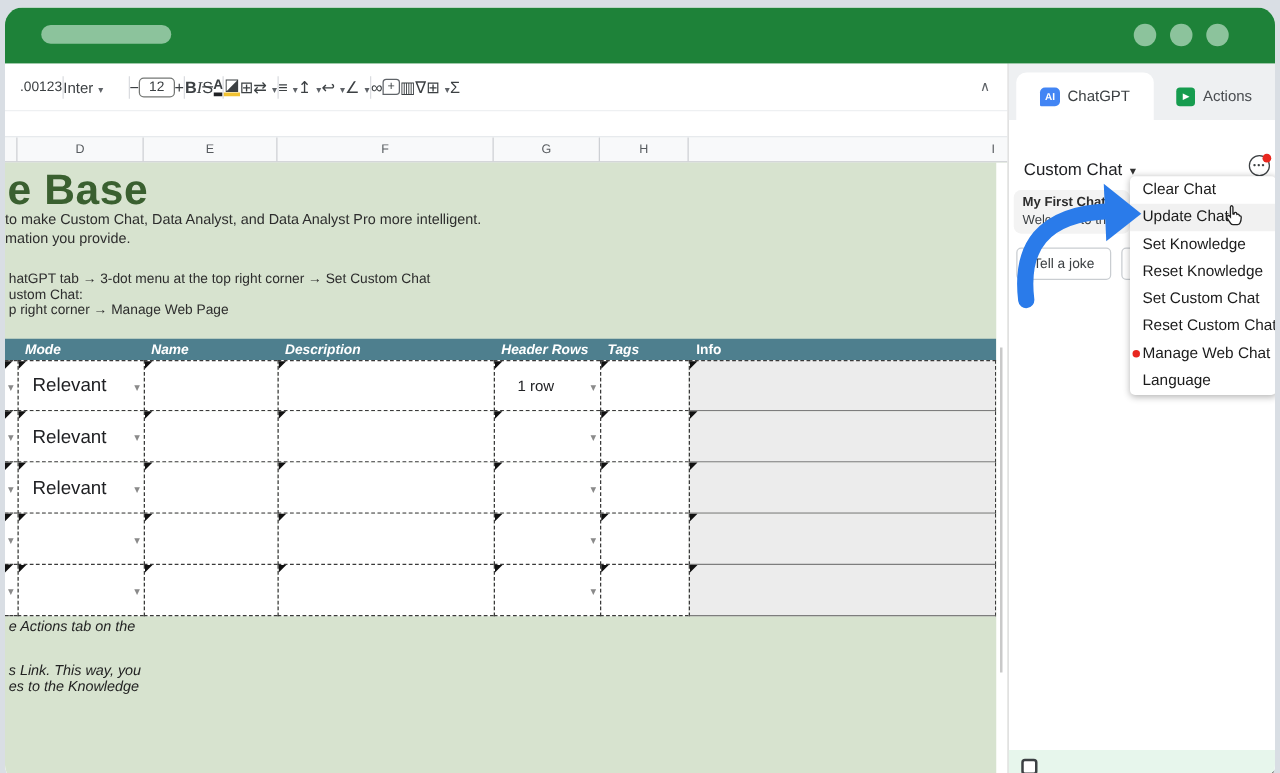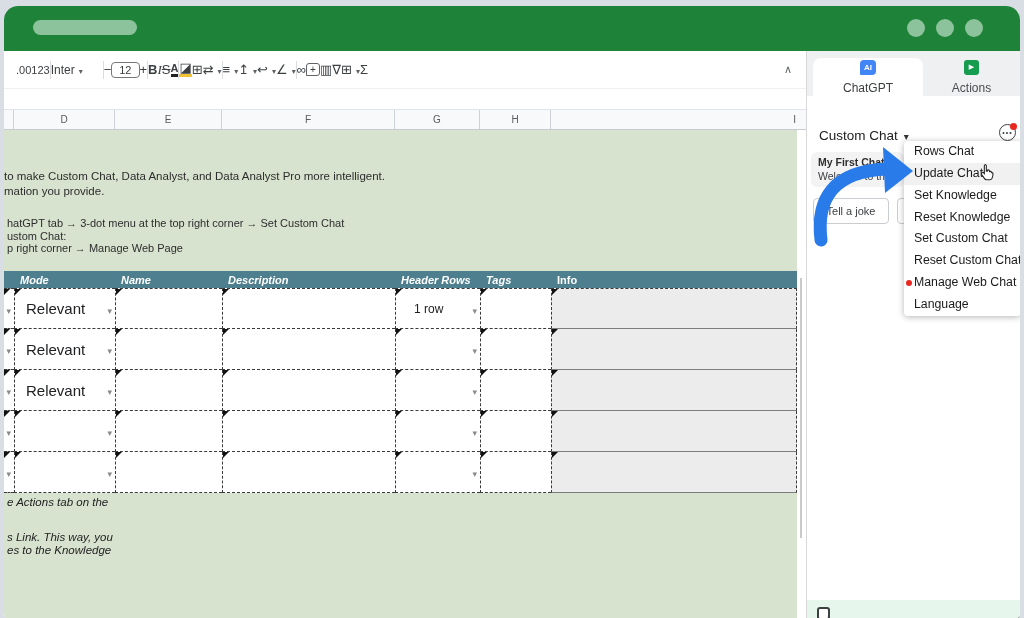--- a/index.html
+++ b/index.html
@@ -69,21 +69,21 @@
   .ctext { font-size:15px; color:#202124; padding-left:11px; }
   .ctext.rowsel { font-size:12px; padding-left:18px;text-align:right; }
   .cchev { margin-left:auto; padding-right:3px; }
   .cchev::after { content:"▾"; font-size:9px; color:#8a8a8a; }
   
   .sb-header { height:24px; background:#58595b; color:#fff; display:flex; align-items:center;
     padding:0 10px 0 12px; font-size:11px; font-weight:bold; }
   .sb-close { margin-left:auto; font-size:13px; font-weight:normal; cursor:pointer; }
   .tabstrip { height:45px; background:#eef0f2; position:relative; }
   .tab { position:absolute; top:7px; height:38px; display:flex; align-items:center;
-    justify-content:center; gap:6px; font-size:12px; color:#3c4043; cursor:pointer;flex-direction:column; }
+    justify-content:center; gap:6px; font-size:12px; color:#3c4043; cursor:pointer; }
   .tab.chatgpt { left:6px; width:110px; background:#fff; border-radius:8px 8px 0 0; }
   .tab.actions { left:116px; right:0; color:#4a4d51; }
   .ai-badge { width:16px; height:15px; background:#4285f4; border-radius:4px 4px 4px 1px; color:#fff;
     font-size:8px; font-weight:bold; display:flex; align-items:center; justify-content:center; }
   .play-badge { width:15px; height:15px; background:#169c4f; border-radius:3px; color:#fff;
     font-size:7px; display:flex; align-items:center; justify-content:center; }
   .selector-row { position:absolute; top:69px; left:0; right:0; height:30px; display:flex; align-items:center; }
   .chat-selector { margin-left:12px; font-size:13.5px; color:#202124; cursor:pointer; }
   .chat-selector::after { content:"▾"; font-size:10px; margin-left:6px; color:#333; }
   .menu-circle { position:absolute; right:4px; top:4px; width:17px; height:17px; border:1.5px solid #3c4043;
@@ -171,20 +171,21 @@
         <div class="ch stub"></div>
         <div class="ch cD">D</div>
         <div class="ch cE">E</div>
         <div class="ch cF">F</div>
         <div class="ch cG">G</div>
         <div class="ch cH">H</div>
         <div class="ch cI">I</div>
       </div>
 
       <div class="canvas">
+        <div class="sheet-title">e Base</div>
         <div class="intro">
           <div>to make Custom Chat, Data Analyst, and Data Analyst Pro more intelligent.</div>
           <div>mation you provide.</div>
         </div>
         <div class="steps">
           <div>hatGPT tab → 3-dot menu at the top right corner → Set Custom Chat</div>
           <div>ustom Chat:</div>
           <div>p right corner → Manage Web Page</div>
         </div>
 
@@ -322,21 +323,21 @@
 
       <div class="chat-preview">
         <div class="cp-title">My First Chat B</div>
         <div class="cp-sub">Welcome to the</div>
       </div>
 
       <div class="pill p1">Tell a joke</div>
       <div class="pill p2">W</div>
 
       <div class="menu">
-        <div class="mi">Rows Chat</div>
+        <div class="mi">Clear Chat</div>
         <div class="mi hovered">Update Chat</div>
         <div class="mi">Set Knowledge</div>
         <div class="mi">Reset Knowledge</div>
         <div class="mi">Set Custom Chat</div>
         <div class="mi">Reset Custom Chat</div>
         <div class="mi"><span class="dot"></span><span>Manage Web Chat</span></div>
         <div class="mi">Language</div>
       </div>
 
       <svg class="arrow-svg" width="214" height="300" viewBox="0 0 214 300">

